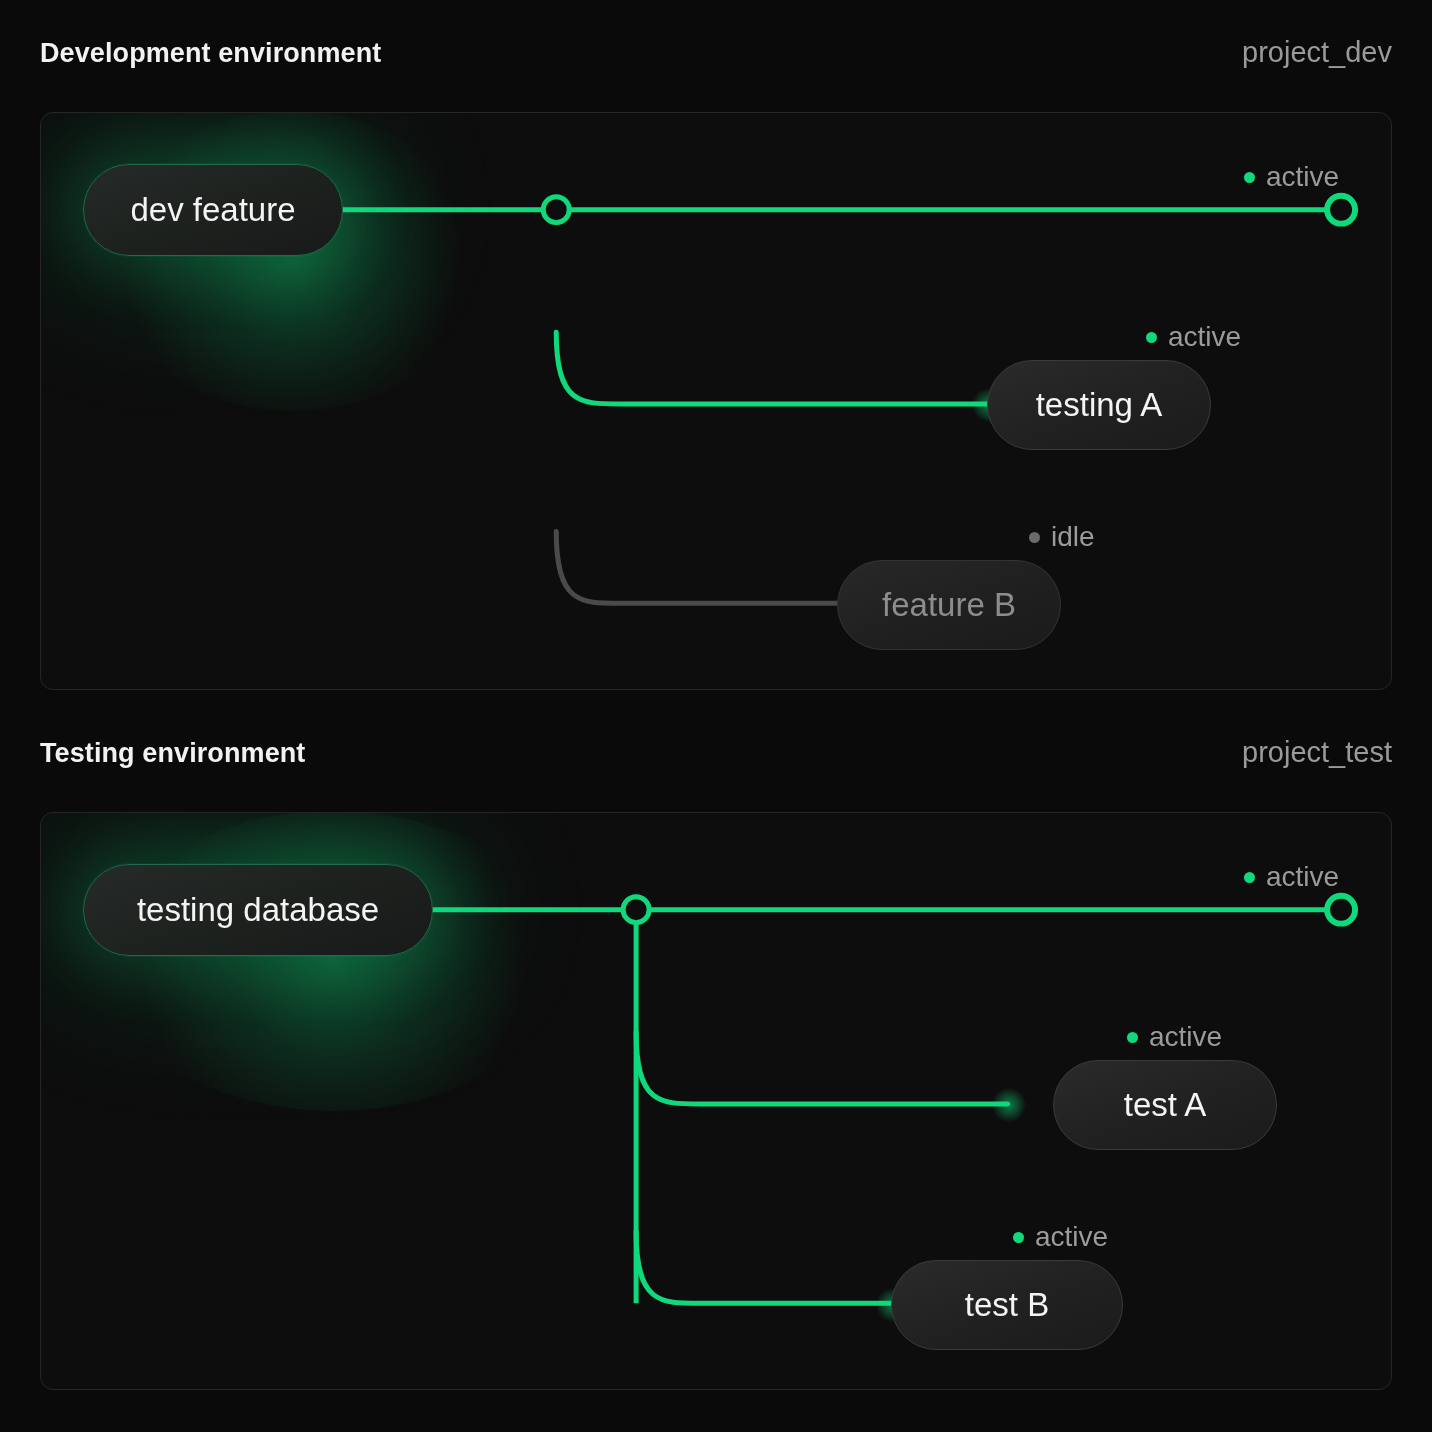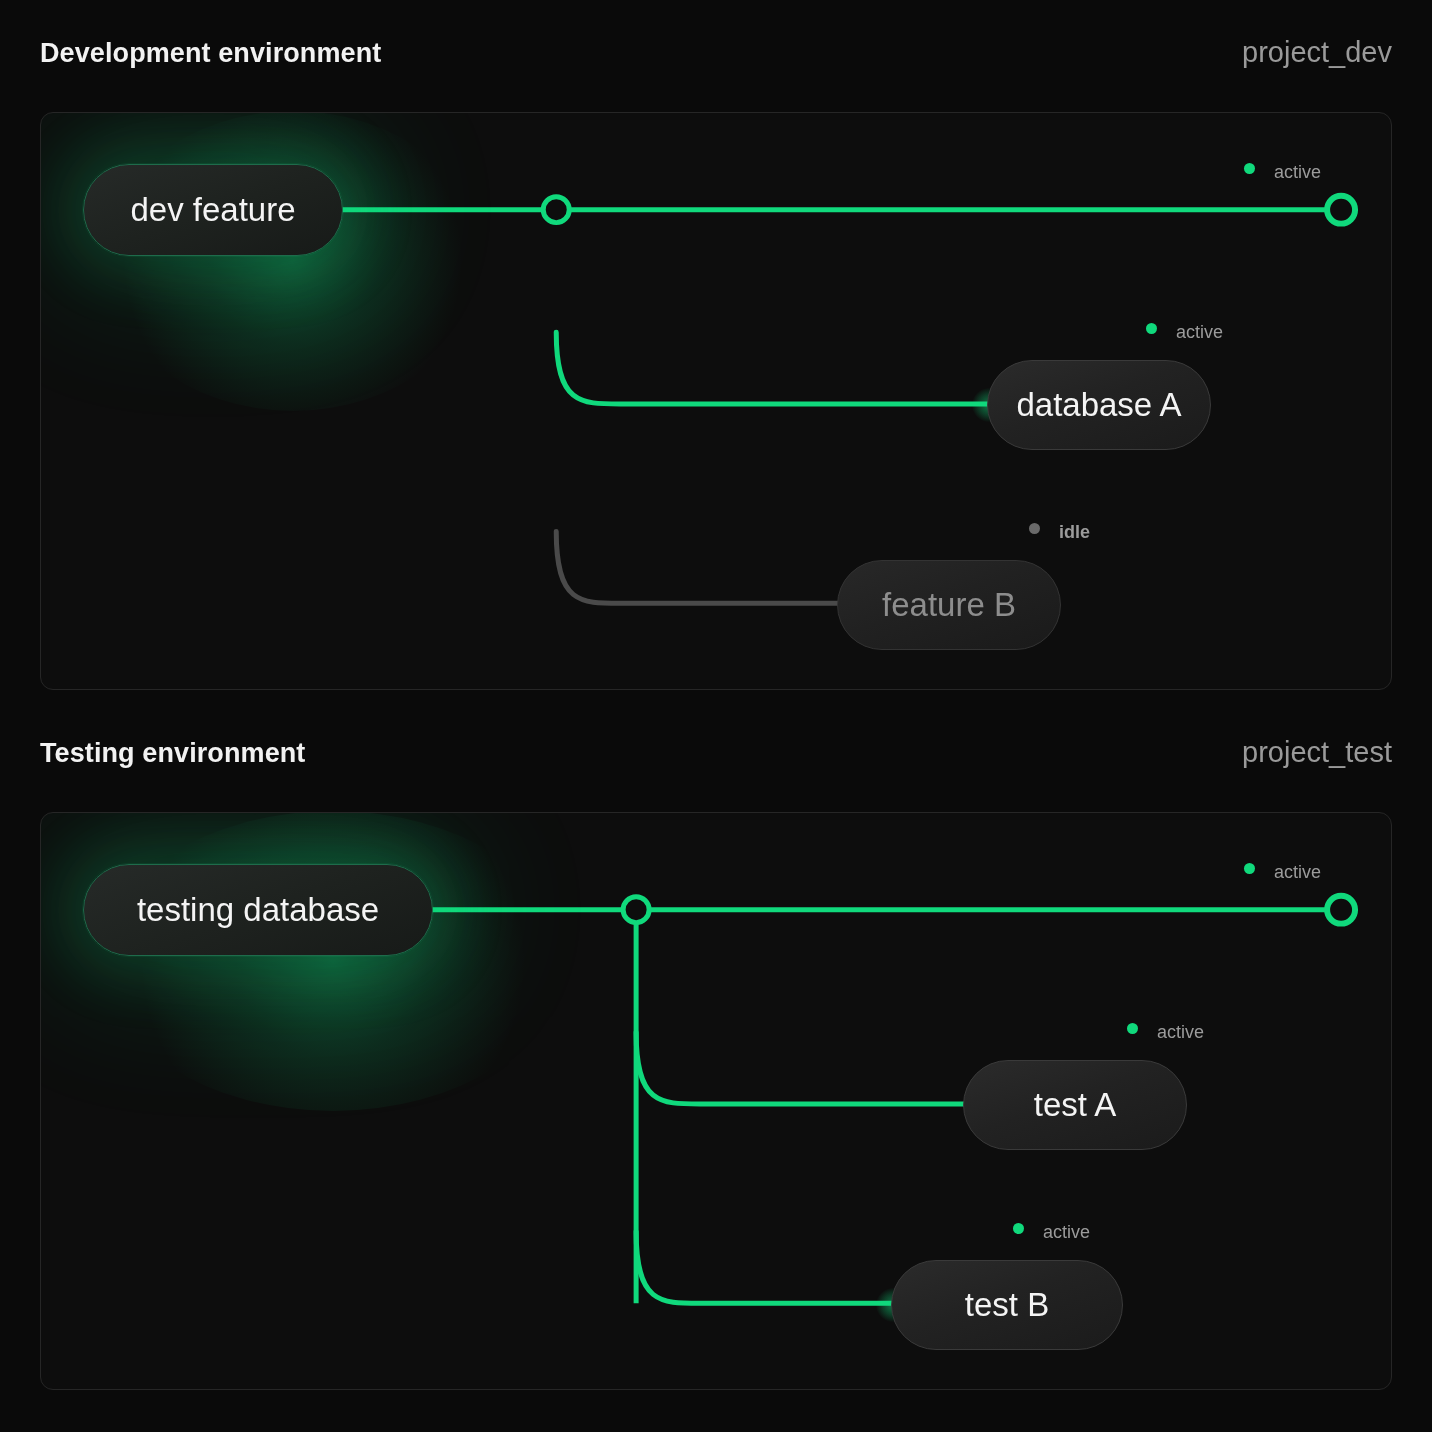--- a/index.html
+++ b/index.html
@@ -122,23 +122,23 @@
     border-radius: 50%;
     background: radial-gradient(circle, rgba(16,217,124,0.55) 0%, rgba(16,217,124,0.22) 45%, rgba(16,217,124,0) 72%);
     pointer-events: none;
     z-index: 2;
   }
 
   
   .status {
     position: absolute;
     display: flex;
-    align-items: flex-start;
-    gap: 19px;
-    font-size: 18px;
+    align-items: center;
+    gap: 11px;
+    font-size: 28px;
     line-height: 1;
     z-index: 3;
   }
   .status .dot {
     width: 11px;
     height: 11px;
     border-radius: 50%;
     flex: 0 0 auto;
   }
   .status.active .dot { background: #10d97c; }
@@ -186,38 +186,38 @@
           <circle cx="1302" cy="97" r="14" fill="#0d0d0d" stroke="#10d97c" stroke-width="6"></circle>
         </svg>
 
         <div class="wire-glow" style="left:931px; top:275px;"></div>
 
         <div class="node db" style="left:42px; top:51px; width:260px; height:92px;">
           <span>dev feature</span>
         </div>
 
         <div class="node" style="left:946px; top:247px; width:224px; height:90px;">
-          <span>database A</span>
+          <span>testing A</span>
         </div>
 
         <div class="node idle" style="left:796px; top:447px; width:224px; height:90px;text-align:center;">
           <span>feature B</span>
         </div>
 
         <div class="status active" style="left:1203px; top:50px;">
           <span class="dot"></span>
           <span class="label">active</span>
         </div>
 
         <div class="status active" style="left:1105px; top:210px;">
           <span class="dot"></span>
           <span class="label">active</span>
         </div>
 
-        <div class="status idle" style="left:988px; top:410px;font-weight:bold;">
+        <div class="status idle" style="left:988px; top:410px;">
           <span class="dot"></span>
           <span class="label">idle</span>
         </div>
 
       </div>
     </div>
   </div>
 
   <div class="section" id="section-test">
 
@@ -246,21 +246,21 @@
           <circle cx="1302" cy="97" r="14" fill="#0d0d0d" stroke="#10d97c" stroke-width="6"></circle>
         </svg>
 
         <div class="wire-glow" style="left:951px; top:275px;"></div>
         <div class="wire-glow" style="left:835px; top:475px;"></div>
 
         <div class="node db" style="left:42px; top:51px; width:350px; height:92px;">
           <span>testing database</span>
         </div>
 
-        <div class="node" style="left:922px; top:247px; width:224px; height:90px;">
+        <div class="node" style="left:1012px; top:247px; width:224px; height:90px;">
           <span>test A</span>
         </div>
 
         <div class="node" style="left:850px; top:447px; width:232px; height:90px;">
           <span>test B</span>
         </div>
 
         <div class="status active" style="left:1203px; top:50px;">
           <span class="dot"></span>
           <span class="label">active</span>

